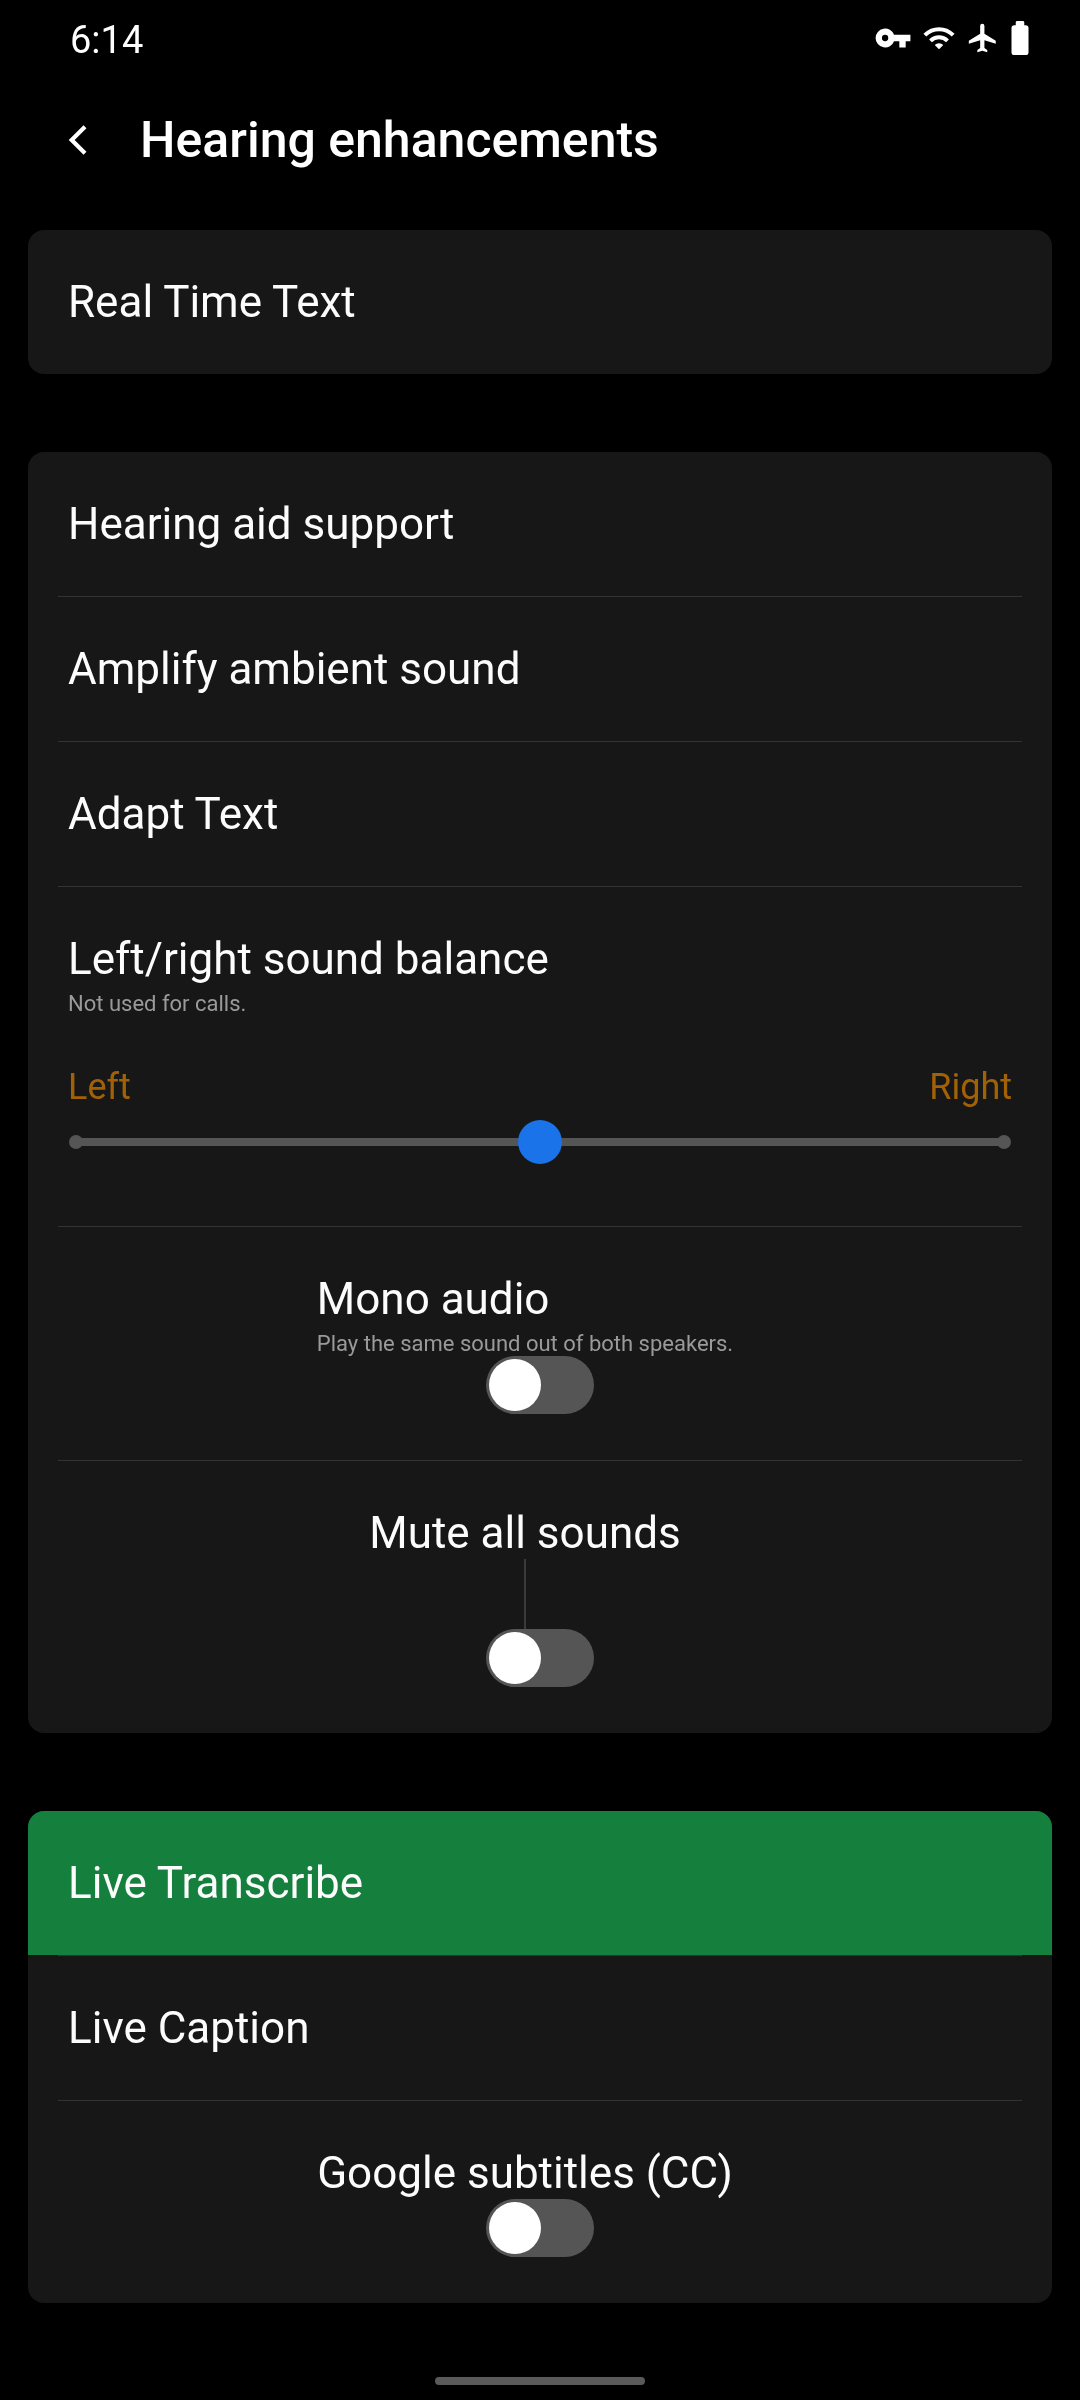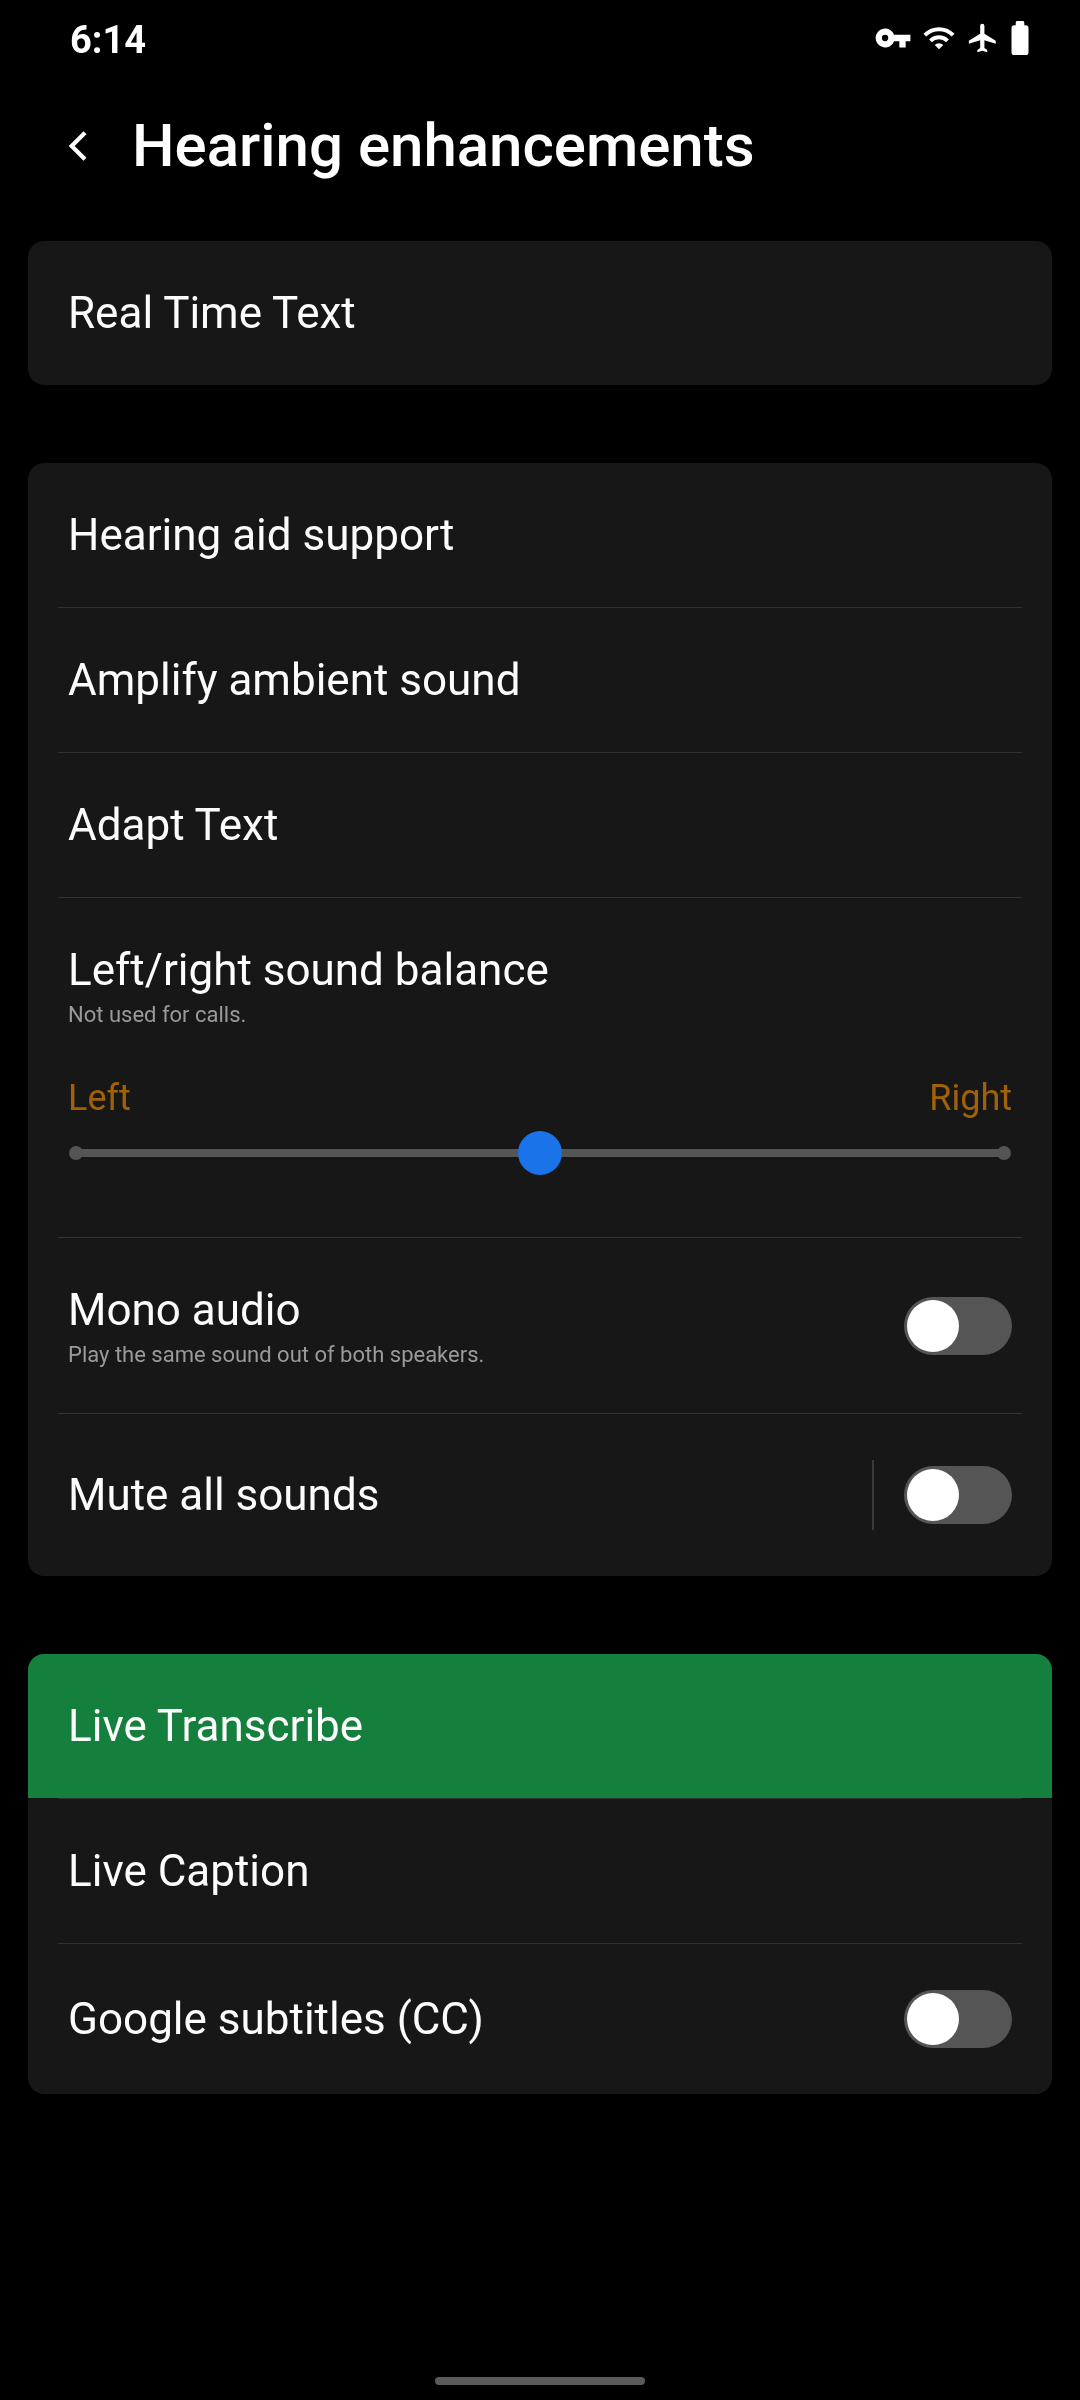--- a/index.html
+++ b/index.html
@@ -1,30 +1,30 @@
 <!DOCTYPE html>
 <html><head>
 <meta charset="utf-8">
 <style>
   * { margin: 0; padding: 0; box-sizing: border-box; }
   html, body { width: 1080px; height: 2400px; background: #000000; font-family: -apple-system, Roboto, 'Segoe UI', sans-serif; color: #ffffff; overflow: hidden; }
   .status-bar { height: 80px; display: flex; justify-content: space-between; align-items: center; padding: 0 50px 0 70px; }
-  .status-time { font-size: 38px; font-weight: 700; color: #ffffff; }
+  .status-time { font-size: 38px; font-weight: 400; color: #ffffff; }
   .status-icons { display: flex; align-items: center; gap: 10px; }
   .header { display: flex; align-items: center; padding: 30px 30px 60px 50px; }
   .back-btn { width: 60px; height: 60px; display: flex; align-items: center; justify-content: center; }
-  .header-title { font-size: 60px; font-weight: 500; margin-left: 22px; color: #ffffff; }
+  .header-title { font-size: 50px; font-weight: 500; margin-left: 30px; color: #ffffff; }
   .card { background: #171717; border-radius: 16px; margin: 0 28px; overflow: hidden; }
   .card + .card { margin-top: 78px; }
   .row { padding: 46px 40px; position: relative; }
   .row-sep { border-top: 1px solid #333333; margin: 0 30px; }
   .row-title { font-size: 44px; font-weight: 400; color: #fcfcfc; }
   .row-sub { font-size: 22px; color: #9a9a9a; margin-top: 6px; }
   .row.highlight { background: #15803d; }
-  .toggle-row { display: flex; align-items: center; justify-content: space-between; }
+  .toggle-row { display: flex; align-items: center; justify-content: space-between; flex-direction: column; }
   .toggle-text { flex: 1; padding-right: 30px; }
   .switch { width: 108px; height: 58px; border-radius: 60px; background: #555555; position: relative; flex-shrink: 0; }
   .switch-thumb { width: 52px; height: 52px; border-radius: 50%; background: #ffffff; position: absolute; top: 3px; left: 3px; }
   .vsep { width: 2px; height: 70px; background: #3a3a3a; margin-right: 30px; }
   .slider-block { padding: 40px 40px 60px 40px; }
   .slider-labels { display: flex; justify-content: space-between; font-size: 36px; color: #a16207; margin-bottom: 30px; }
   .slider-track { position: relative; height: 8px; background: #555555; border-radius: 4px; margin: 20px 8px; }
   .slider-track::before, .slider-track::after { content: ''; position: absolute; width: 14px; height: 14px; background: #555555; border-radius: 50%; top: 50%; transform: translateY(-50%); }
   .slider-track::before { left: -7px; }
   .slider-track::after { right: -7px; }

